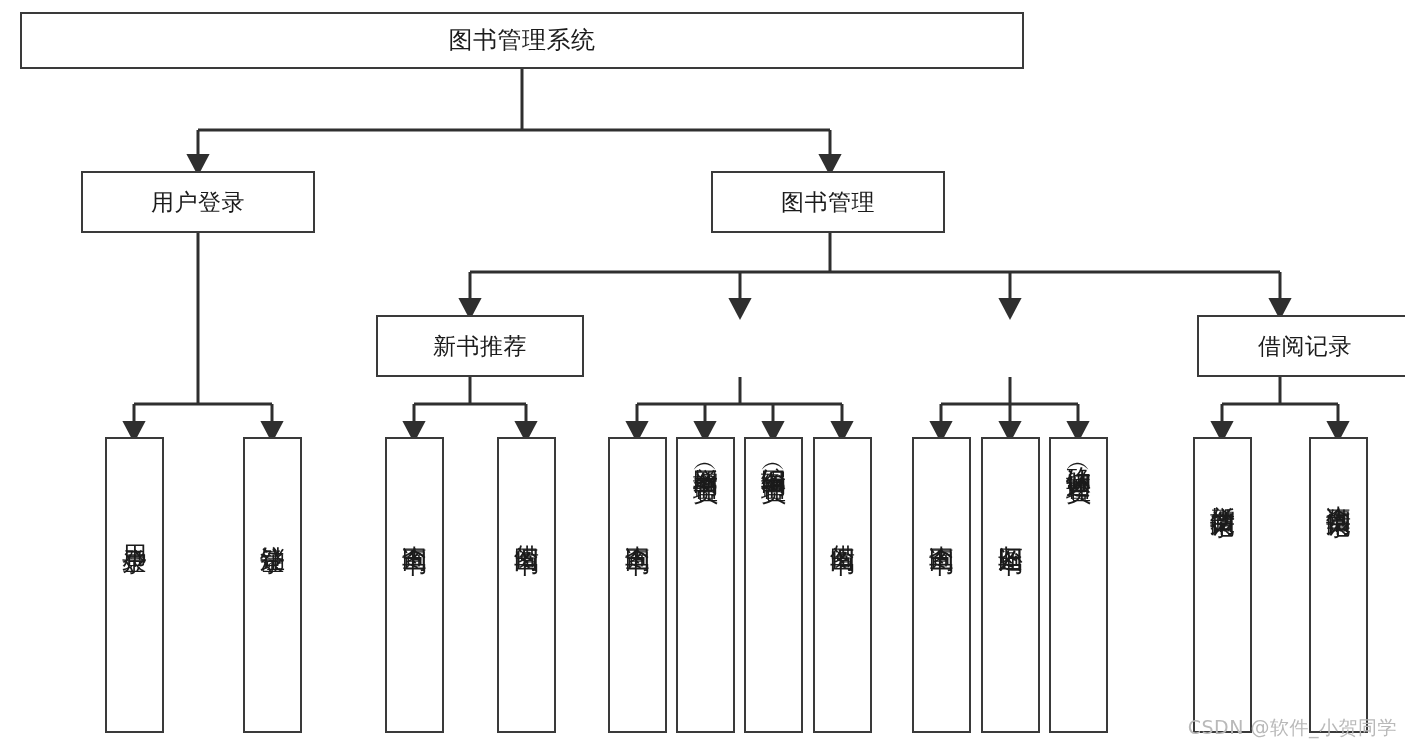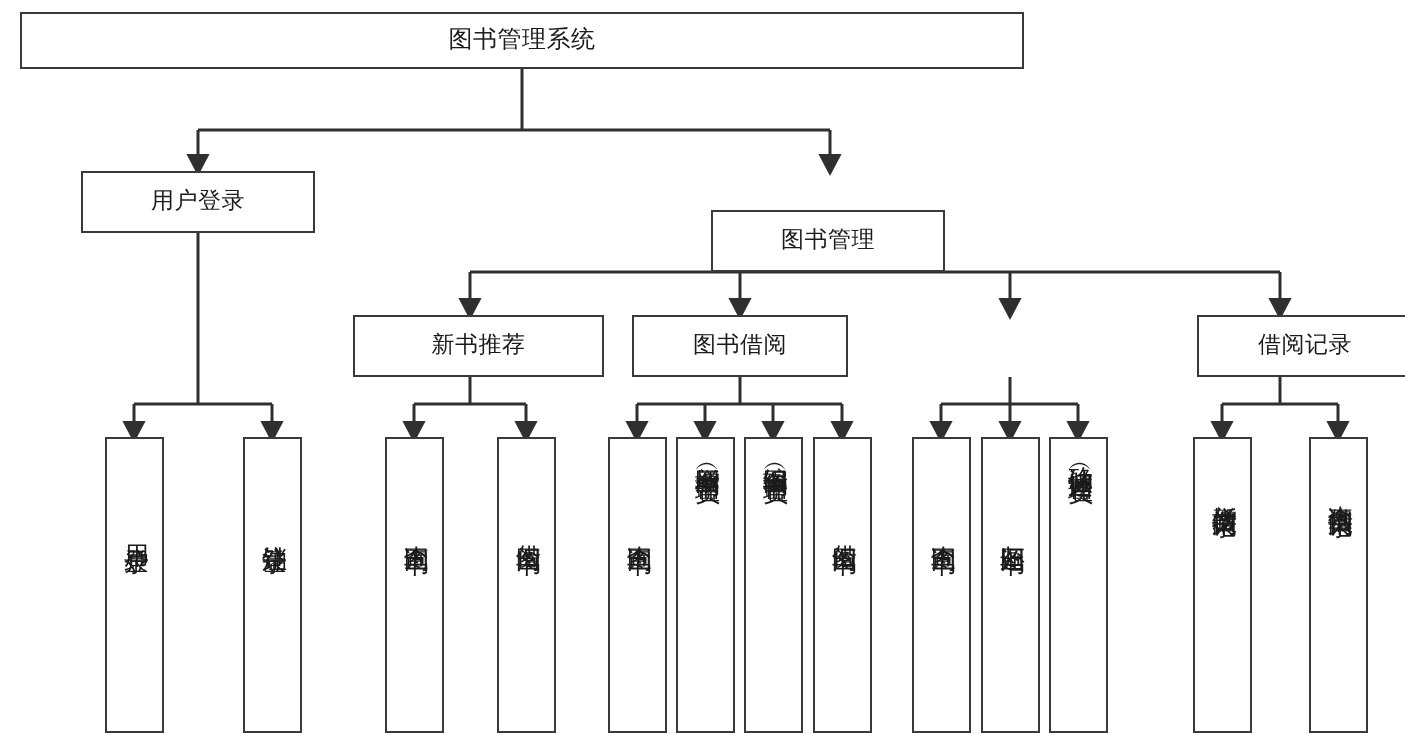--- a/index.html
+++ b/index.html
@@ -26,21 +26,20 @@
   }
   .node {
     position: absolute;
     box-sizing: border-box;
     background: #ffffff;
     border: 2.5px solid #3a3a3a;
     display: flex;
     align-items: center;
     justify-content: center;
     color: #1b1b1b;
-    font-family: Liberation Mono, monospace;
   }
   .node-label {
     display: block;
     line-height: 1.08;
     letter-spacing: 0.5px;
   }
   .node.horizontal .node-label {
     font-size: 23px;
     white-space: nowrap;
   }
@@ -127,31 +126,28 @@
   </svg>
 
   <div class="node horizontal root" style="left:20px; top:12px; width:1004px; height:57px;">
     <span class="node-label">图书管理系统</span>
   </div>
 
   <div class="node horizontal" style="left:81px; top:171px; width:234px; height:62px;">
     <span class="node-label">用户登录</span>
   </div>
 
-  <div class="node horizontal" style="left:711px; top:171px; width:234px; height:62px;margin-top:39px;">
+  <div class="node horizontal" style="left:711px; top:171px; width:234px; height:62px;">
     <span class="node-label">图书管理</span>
   </div>
 
-  <div class="node horizontal" style="left:353px; top:315px; width:251px; height:62px;">
+  <div class="node horizontal" style="left:376px; top:315px; width:208px; height:62px;">
     <span class="node-label">新书推荐</span>
   </div>
 
-  <div class="node horizontal" style="left:632px; top:315px; width:216px; height:62px;">
-    <span class="node-label">图书借阅</span>
-  </div>
 
 
   <div class="node horizontal" style="left:1172px; top:315px; width:216px; height:62px;margin-left:25px;">
     <span class="node-label">借阅记录</span>
   </div>
 
   <div class="node vertical" style="left:105px; top:437px; width:59px; height:296px; padding-top:86px;">
     <span class="node-label">用户登录</span>
   </div>
 
@@ -196,14 +192,15 @@
   </div>
 
   <div class="node vertical" style="left:1193px; top:437px; width:59px; height:296px; padding-top:46px;">
     <span class="node-label">新增借阅记录</span>
   </div>
 
   <div class="node vertical" style="left:1309px; top:437px; width:59px; height:296px; padding-top:46px;">
     <span class="node-label">查询借阅记录</span>
   </div>
 
+  <div class="watermark">CSDN @软件_小贺同学</div>
 
 </div>
 
 </body></html>

